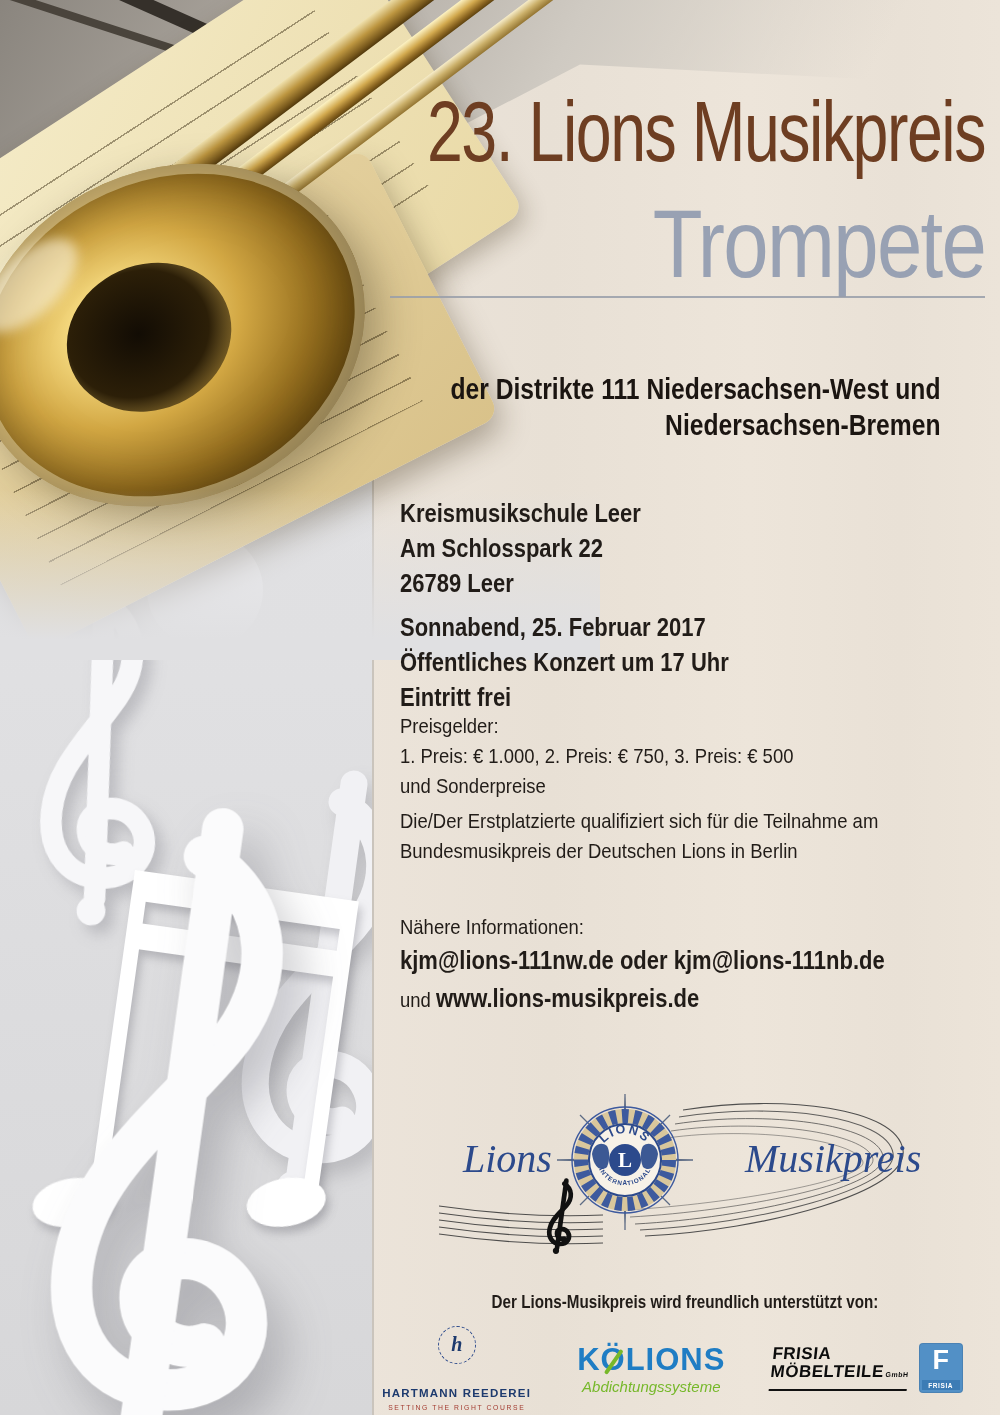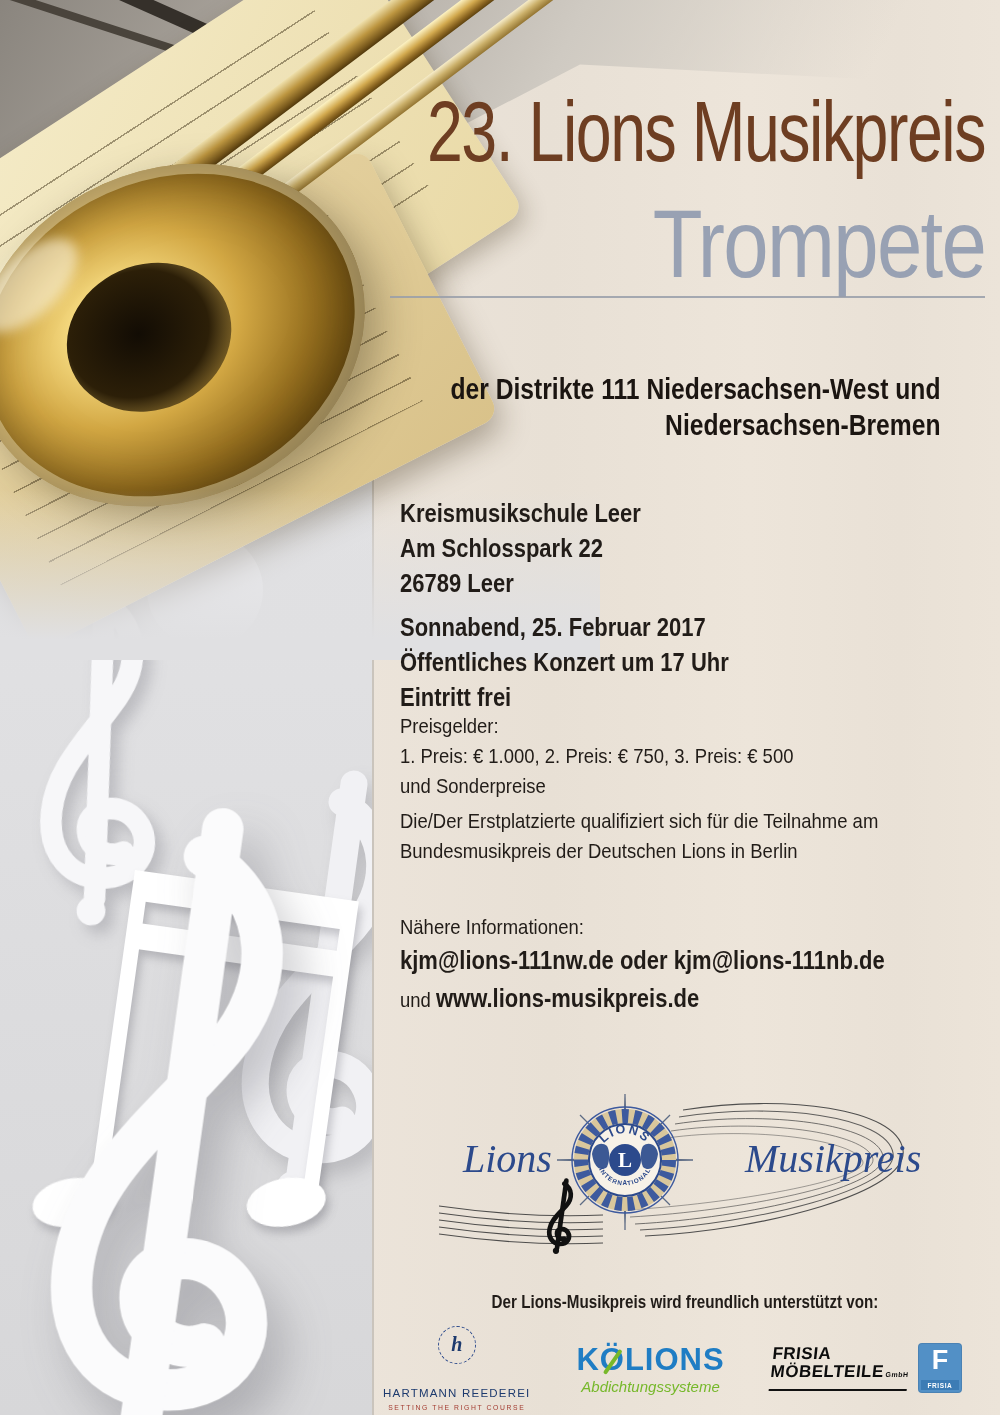--- a/index.html
+++ b/index.html
@@ -58,21 +58,21 @@
   .support-h{left:0;right:0;top:1291px;text-align:center;font-size:19px;font-weight:bold;
     transform:scaleX(.8);transform-origin:center top;}
   
   .logo{position:absolute;left:435px;top:1090px;width:545px;height:178px;z-index:5;}
   
   .sponsors{position:absolute;left:400px;right:10px;top:1322px;height:92px;z-index:5;
     display:flex;align-items:center;justify-content:center;gap:46px;}
   .sp{display:flex;flex-direction:column;align-items:center;}
   .h-circle{width:36px;height:36px;border:1.6px dashed #2c4a8c;border-radius:50%;display:flex;align-items:center;justify-content:center;}
   .h-mono{font-family:"Liberation Serif",serif;font-style:italic;font-weight:bold;font-size:20px;color:#1d3a6e;}
-  .h-name{margin-top:23px;font-size:11.5px;font-weight:normal;letter-spacing:1.2px;color:#1d3a6e;white-space:nowrap;}
+  .h-name{margin-top:23px;font-size:11.5px;font-weight:bold;letter-spacing:1.2px;color:#1d3a6e;white-space:nowrap;}
   .h-tag{margin-top:5px;font-size:6.8px;letter-spacing:1.6px;color:#a23b30;white-space:nowrap;}
   .k-name{font-size:31px;font-weight:bold;color:#1f7dc4;letter-spacing:1px;display:flex;}
   .k-oe{position:relative;display:inline-block;}
   .k-oe::after{content:"";position:absolute;left:-8%;top:52%;width:116%;height:3.5px;background:#78b82a;transform:rotate(-55deg);border-radius:2px;}
   .k-tag{font-style:italic;font-size:15px;color:#76b82a;margin-top:0;}
   .sp-frisia{flex-direction:row;align-items:center;gap:10px;}
   .f-text{display:flex;flex-direction:column;transform:skewX(-6deg);color:#0d0d0d;}
   .f-l1{font-size:17px;font-weight:bold;line-height:17px;letter-spacing:.5px;}
   .f-l2{font-size:17px;font-weight:bold;line-height:19px;letter-spacing:.5px;display:flex;align-items:flex-end;}
   .f-suffix{font-size:7px;font-weight:bold;margin-left:2px;line-height:12px;}

